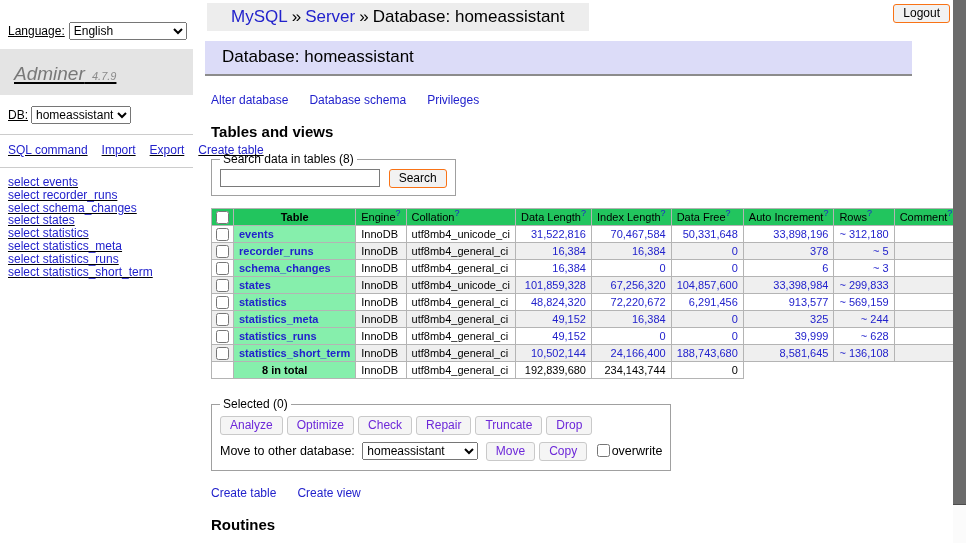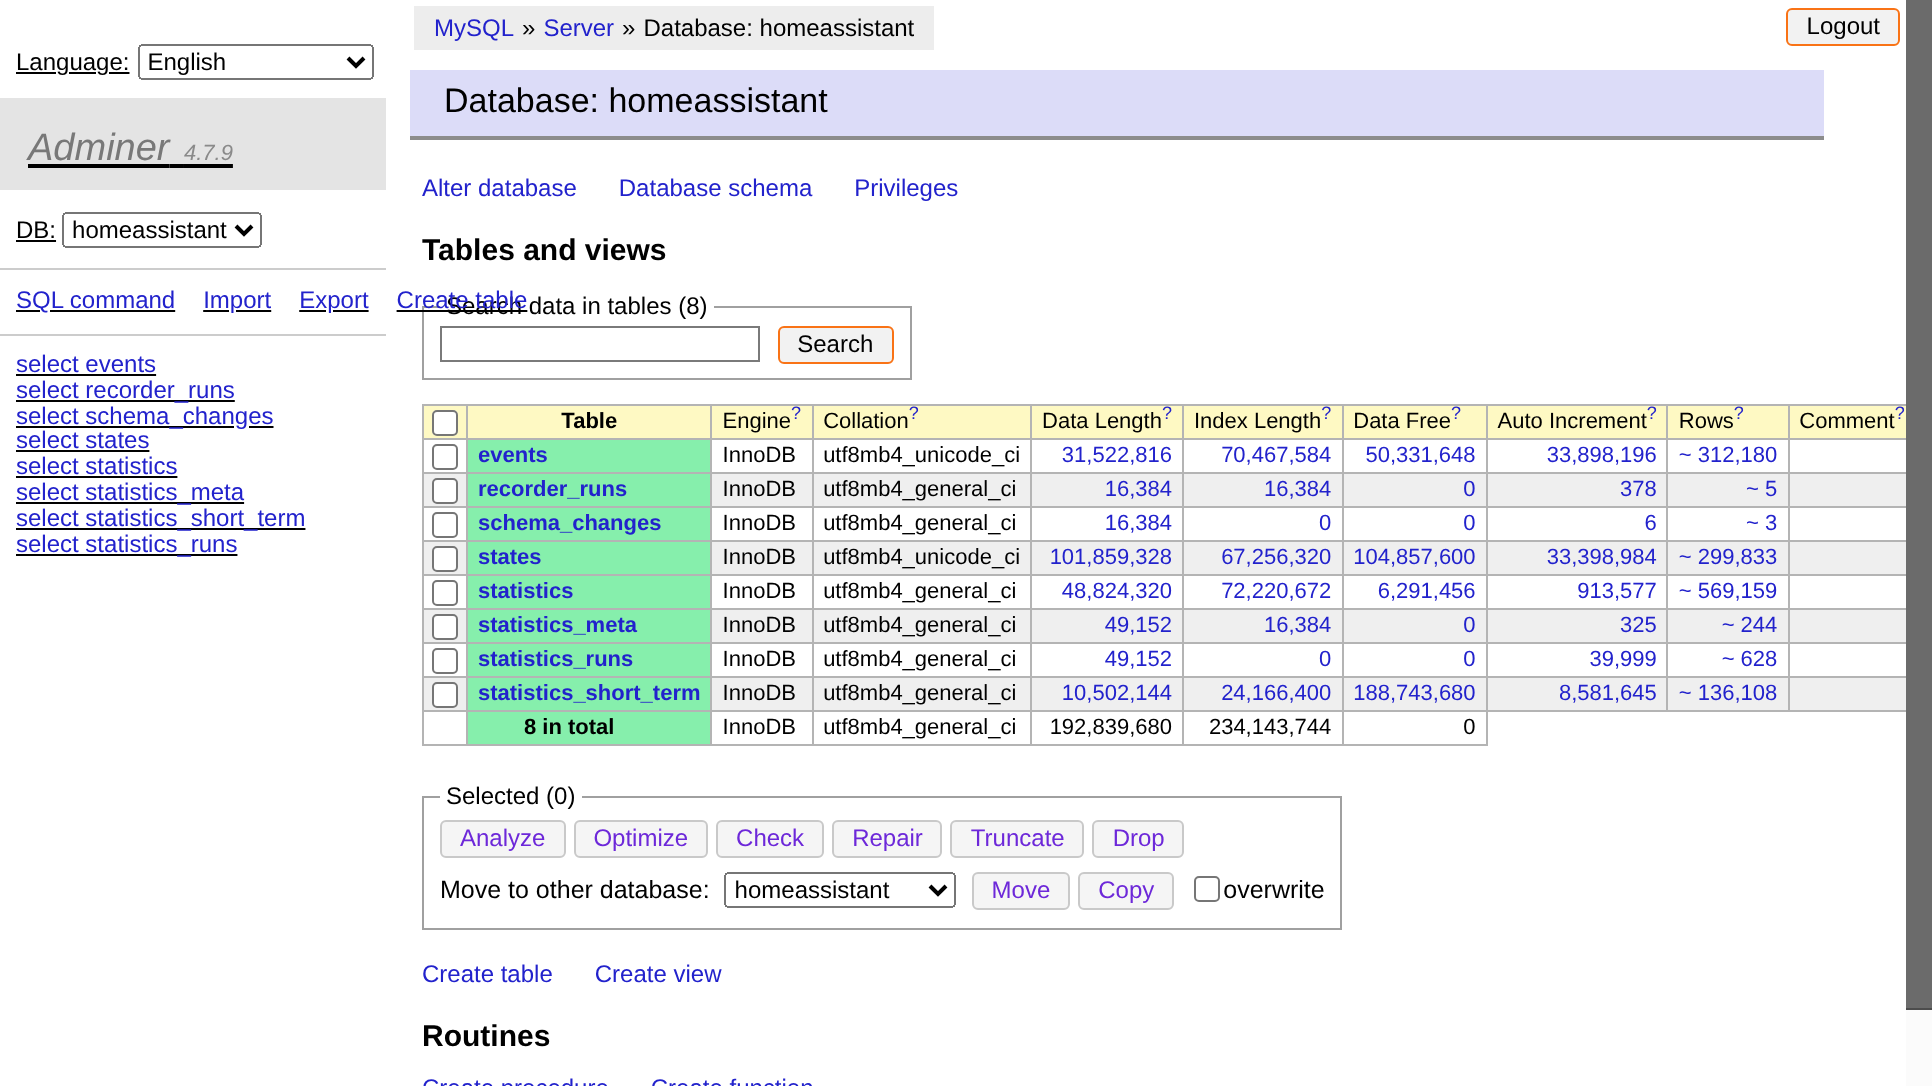--- a/index.html
+++ b/index.html
@@ -18,21 +18,21 @@
   .logo .logo-version { font-style:italic; color:#8a8a8a; font-size:11px; }
   .db-row { margin:11px 0 10px 8px; font-size:12px; }
   .db-row select { width:100px; font-size:12px; margin-left:3px; }
   .sidebar hr { border:none; border-top:1px solid #ccc; margin:9px 0 8px 0; }
   .sb-actions { margin:0 0 0 8px; font-size:12px; line-height:15px; }
   .sb-actions a { margin-right:14px; white-space:nowrap; }
   .sb-tables { margin:3px 0 0 8px; font-size:12px; }
   .sb-tables a { display:block; line-height:12.8px; white-space:nowrap; }
 
   
-  .breadcrumb { display:inline-block; background:#ededed; margin:3px 0 0 7px; padding:4px 10px; font-size:12px; }
+  .breadcrumb { display:inline-block; background:#ededed; margin:3px 0 0 7px; padding:4px 24px; font-size:17px; }
   .breadcrumb .sep { color:#000; margin:0 4px; }
   .logout-btn { position:absolute; top:4px; right:16px; }
   button { font-family:inherit; font-size:12px; padding:1px 9px 2px; border:1px solid #f97316; border-radius:3px;
            background:#f2f2f2; color:#000; cursor:pointer; }
   button:disabled { color:#6d28d9; border-color:#c9c9c9; background:#f5f5f5; cursor:default; }
 
   
   .content { margin-left:200px; width:712px; }
   h2.page-title { background:#dcdcf8; border-bottom:2px solid #8c8c8c; margin:10px 0 0 5px;
                   padding:6px 0 7px 17px; font-size:17px; font-weight:normal; }
@@ -40,21 +40,21 @@
   .links-row a { margin-right:21px; }
   h3 { font-size:15px; font-weight:bold; margin:16px 0 0 11px; }
 
   fieldset { display:inline-block; border:1px solid #a0a0a0; margin:12px 0 0 11px; padding:3px 8px 7px; }
   legend { font-size:12px; padding:0 3px; }
   .search-fs input[type=text] { width:160px; height:18px; border:1px solid #7a7a7a; font-size:12px; padding:1px 3px; margin-right:5px; }
 
   
   table.db-tables { border-collapse:collapse; margin:12px 0 0 11px; font-size:11px; }
   .db-tables td, .db-tables th { border:1px solid #b4b4b4; padding:2px 5px; white-space:nowrap; height:15px; }
-  .db-tables thead td, .db-tables thead th { background:#fef9c3; font-weight:normal; text-align:left; }
+  .db-tables thead td, .db-tables thead th { background:#22c55e; font-weight:normal; text-align:left; }
   .db-tables thead th.col-table { font-weight:bold; text-align:center; }
   .db-tables tbody th { background:#86efac; text-align:left; font-weight:bold; }
   .db-tables tbody tr.even td { background:#efefef; }
   .db-tables td.num { text-align:right; }
   .db-tables a.tbl { font-weight:bold; }
   .db-tables td.cb, .db-tables thead td.cb { text-align:center; padding:0 3px; }
   .db-tables input[type=checkbox] { margin:1px; vertical-align:middle; }
   sup.help { font-size:9px; line-height:0; }
   sup.help a { color:#2222cc; }
   .db-tables tr.total td, .db-tables tr.total th { font-weight:normal; }
@@ -97,22 +97,22 @@
     <hr>
     <p class="sb-actions"><a>SQL command</a><a>Import</a><a>Export</a><a>Create table</a></p>
     <hr>
     <div class="sb-tables">
         <a>select events</a>
         <a>select recorder_runs</a>
         <a>select schema_changes</a>
         <a>select states</a>
         <a>select statistics</a>
         <a>select statistics_meta</a>
+        <a>select statistics_runs</a>
         <a>select statistics_short_term</a>
-        <a>select statistics_runs</a>
       </div>
   </div>
 
   <div class="content">
     <div class="breadcrumb"><a>MySQL</a><span class="sep">»</span><a>Server</a><span class="sep">»</span><span>Database: homeassistant</span></div>
 
     <h2 class="page-title">Database: homeassistant</h2>
 
     <p class="links-row"><a>Alter database</a><a>Database schema</a><a>Privileges</a></p>
 

